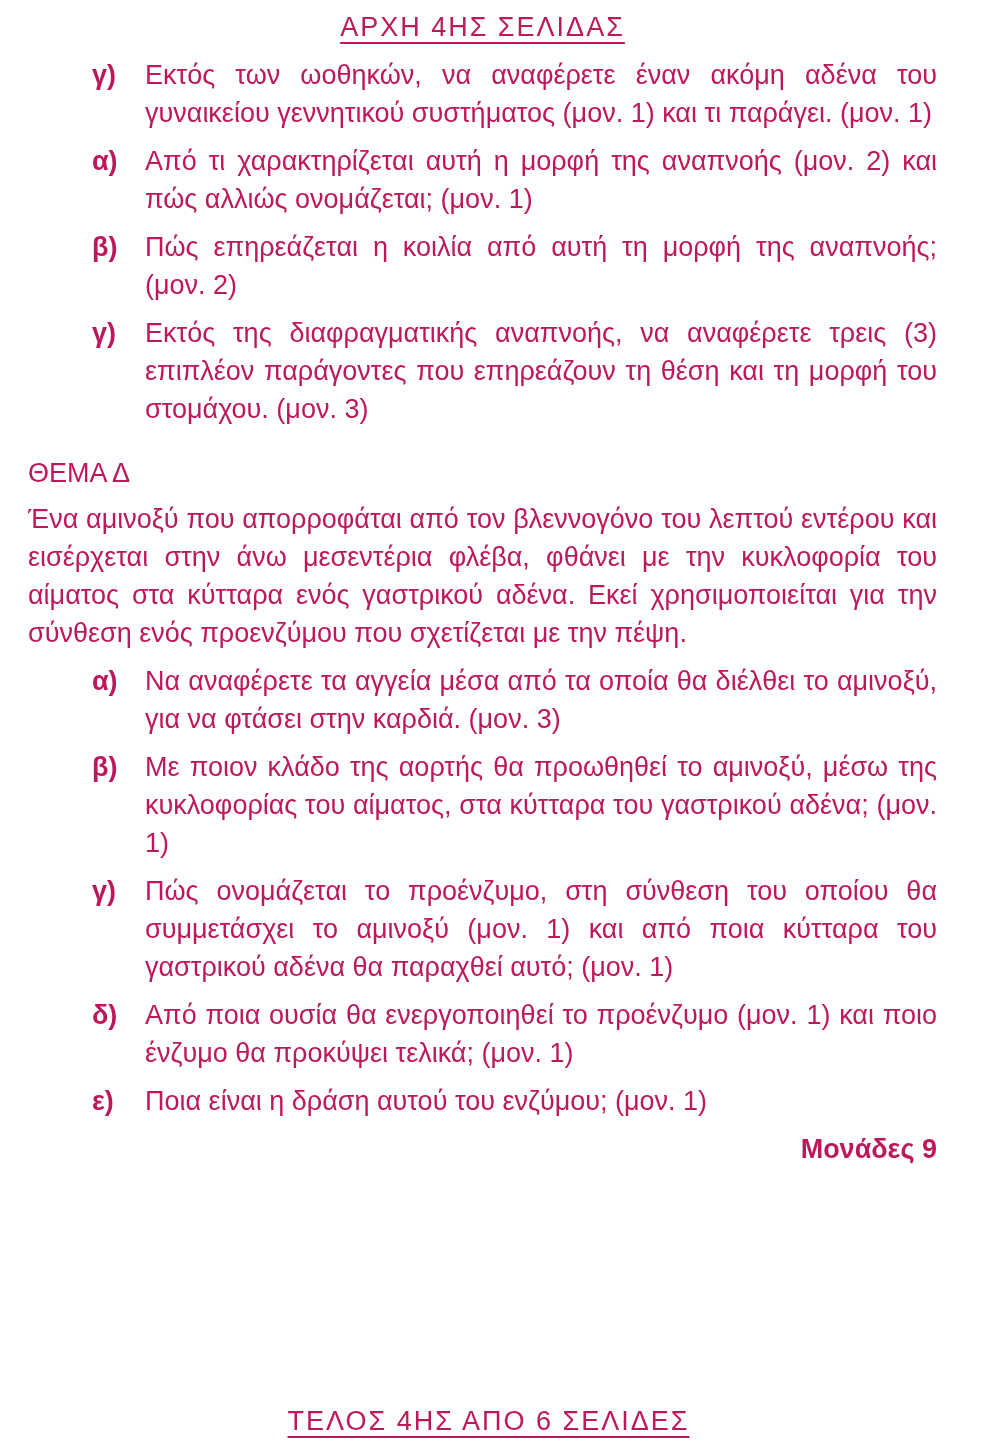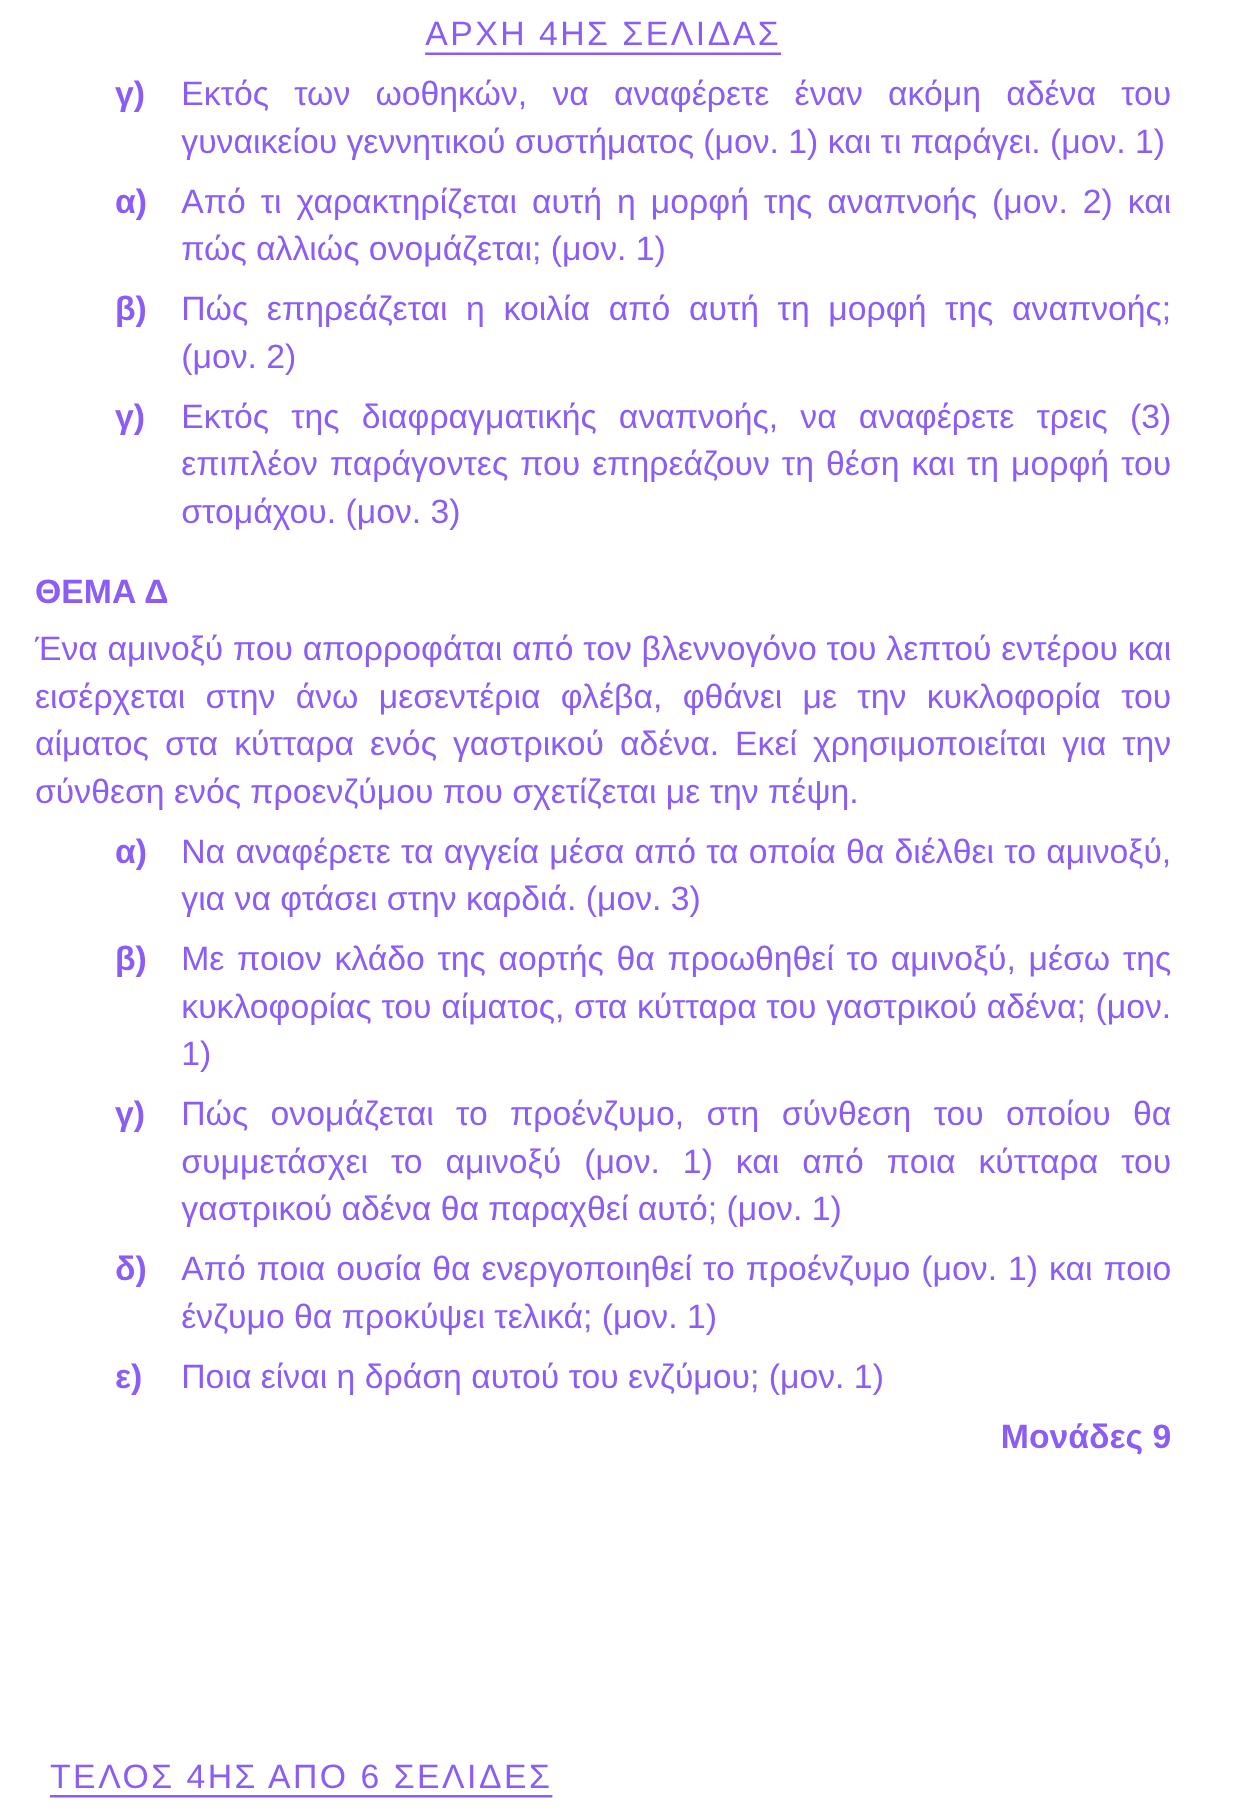--- a/index.html
+++ b/index.html
@@ -7,21 +7,21 @@
     padding: 0;
     background: #ffffff;
   }
   .page {
     position: relative;
     width: 990px;
     height: 1449px;
     box-sizing: border-box;
     padding: 8px 53px 0 28px;
     background: #ffffff;
-    color: #8b5cf6;
+    color: #be185d;
     font-family: "Liberation Sans", sans-serif;
     font-size: 27px;
     line-height: 38px;
     overflow: hidden;
   }
   .page-marker {
     text-align: center;
     margin-bottom: 10px;
   }
   .underlined {
@@ -47,29 +47,29 @@
   .item .text {
     flex: 1;
     text-align: justify;
   }
   .marks {
     text-align: right;
     font-weight: bold;
     margin: 0 0 12px 0;
   }
   .theme-heading {
-    font-weight: bold;
+    font-weight: normal;
     margin: 26px 0 8px 0;
   }
   .footer {
     position: absolute;
     left: 40px;
     right: 53px;
     bottom: 9px;
-    text-align: left;
+    text-align: center;
   }
 </style>
 </head>
 <body>
 
 <div class="page">
 
   <div class="page-marker">
     <span class="underlined">ΑΡΧΗ 4ΗΣ ΣΕΛΙΔΑΣ</span>
   </div>

